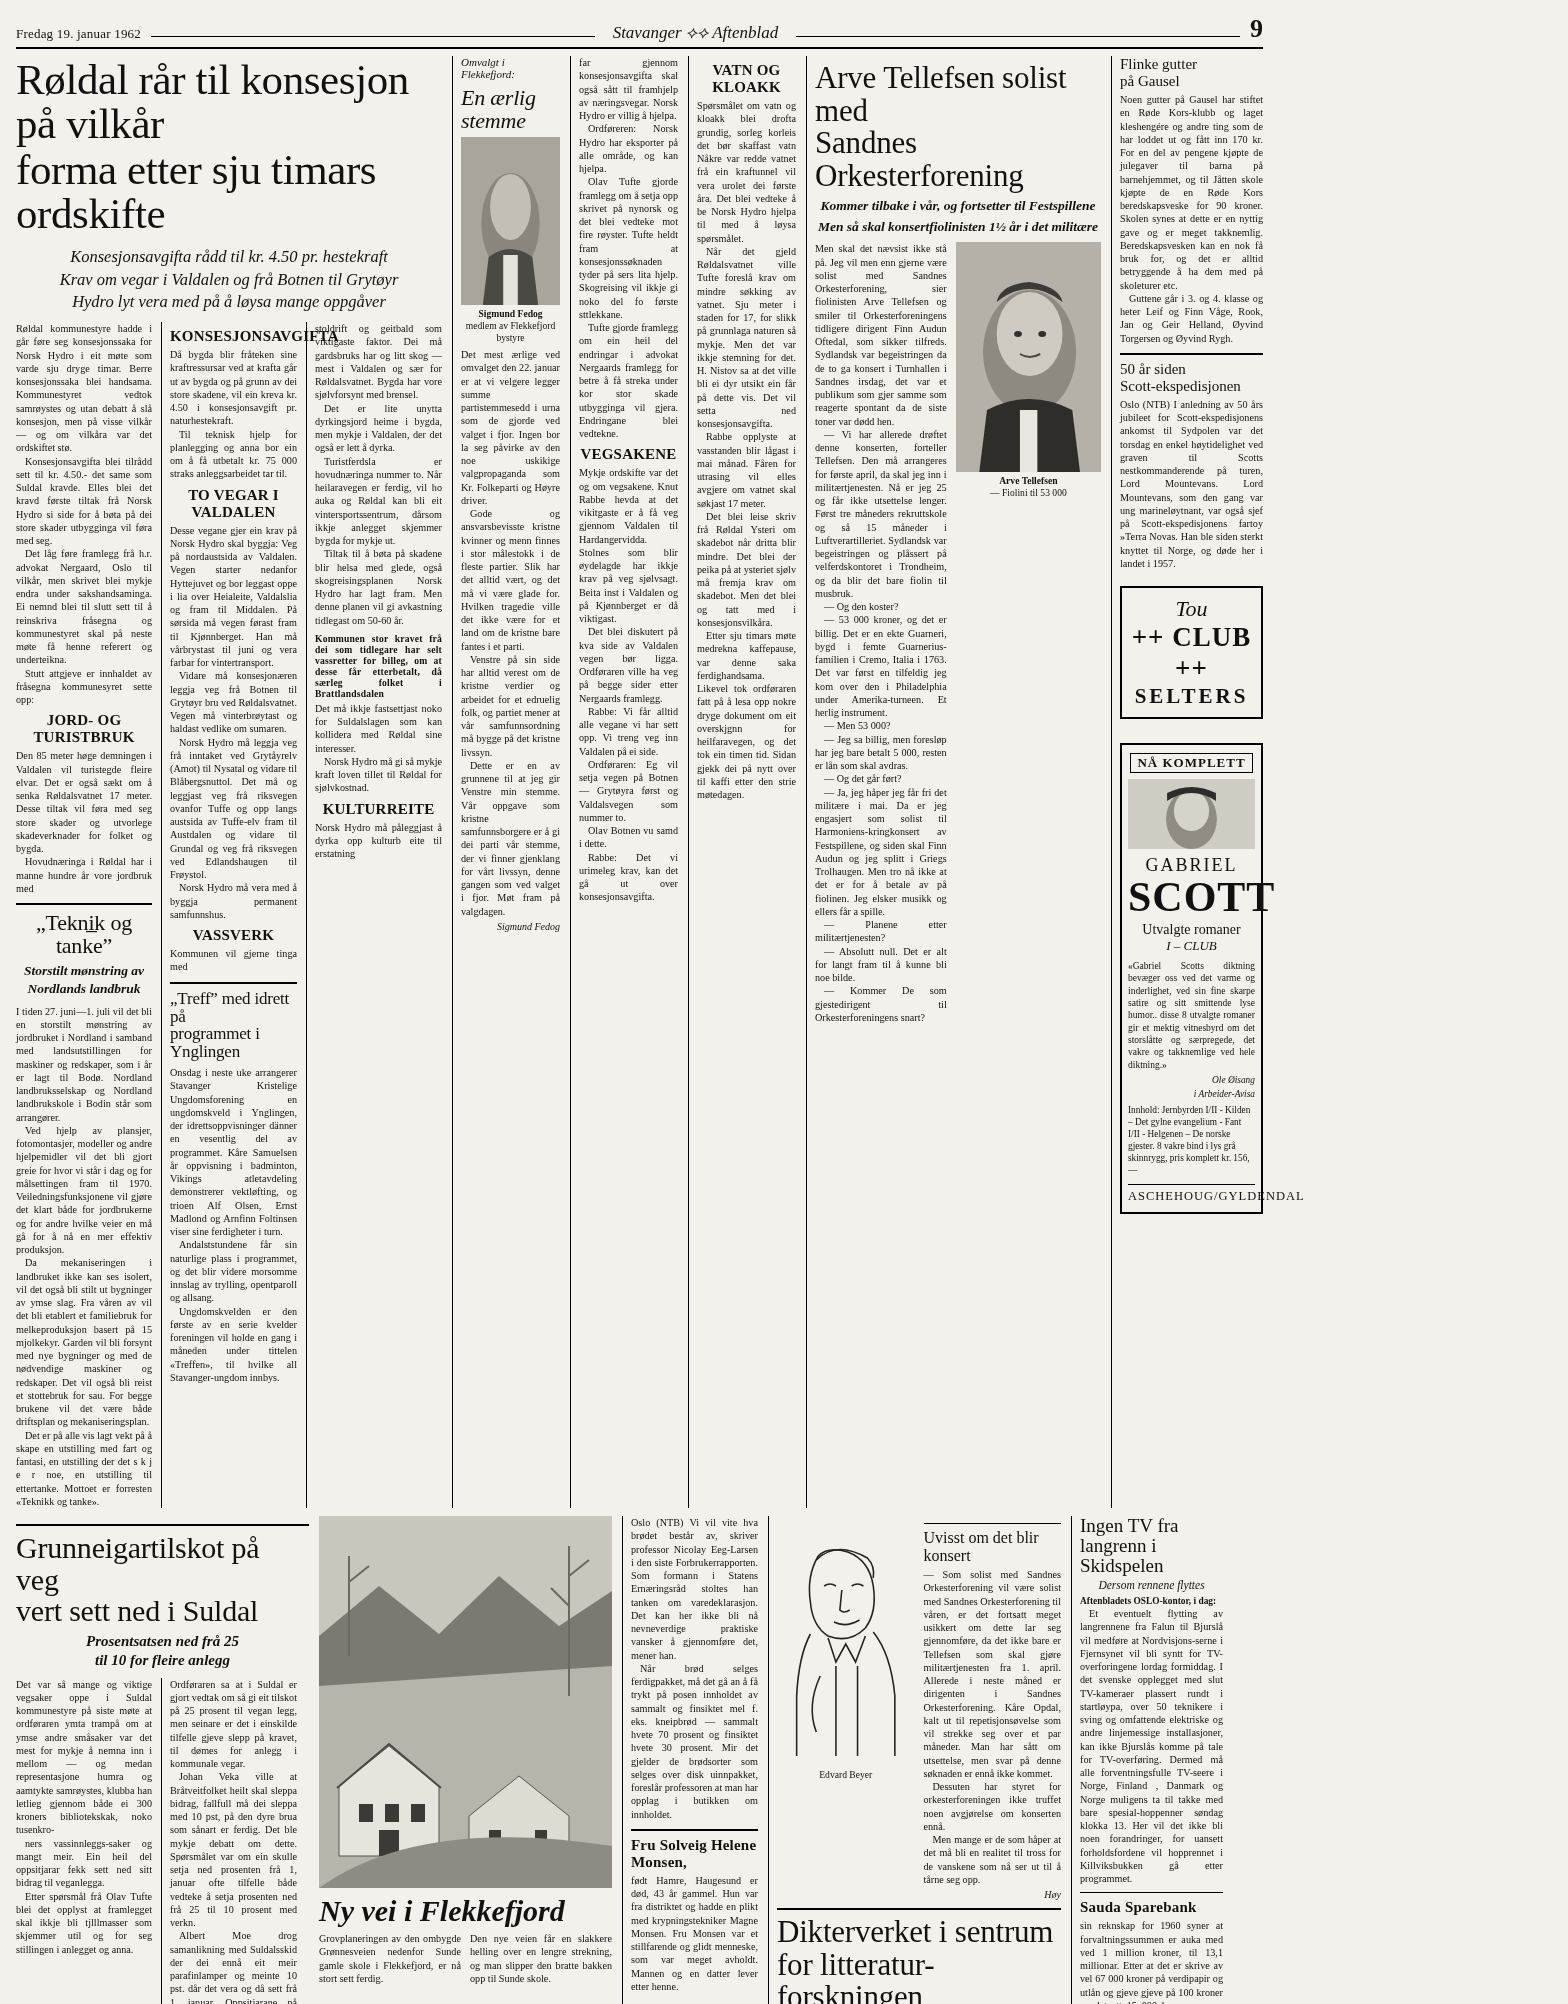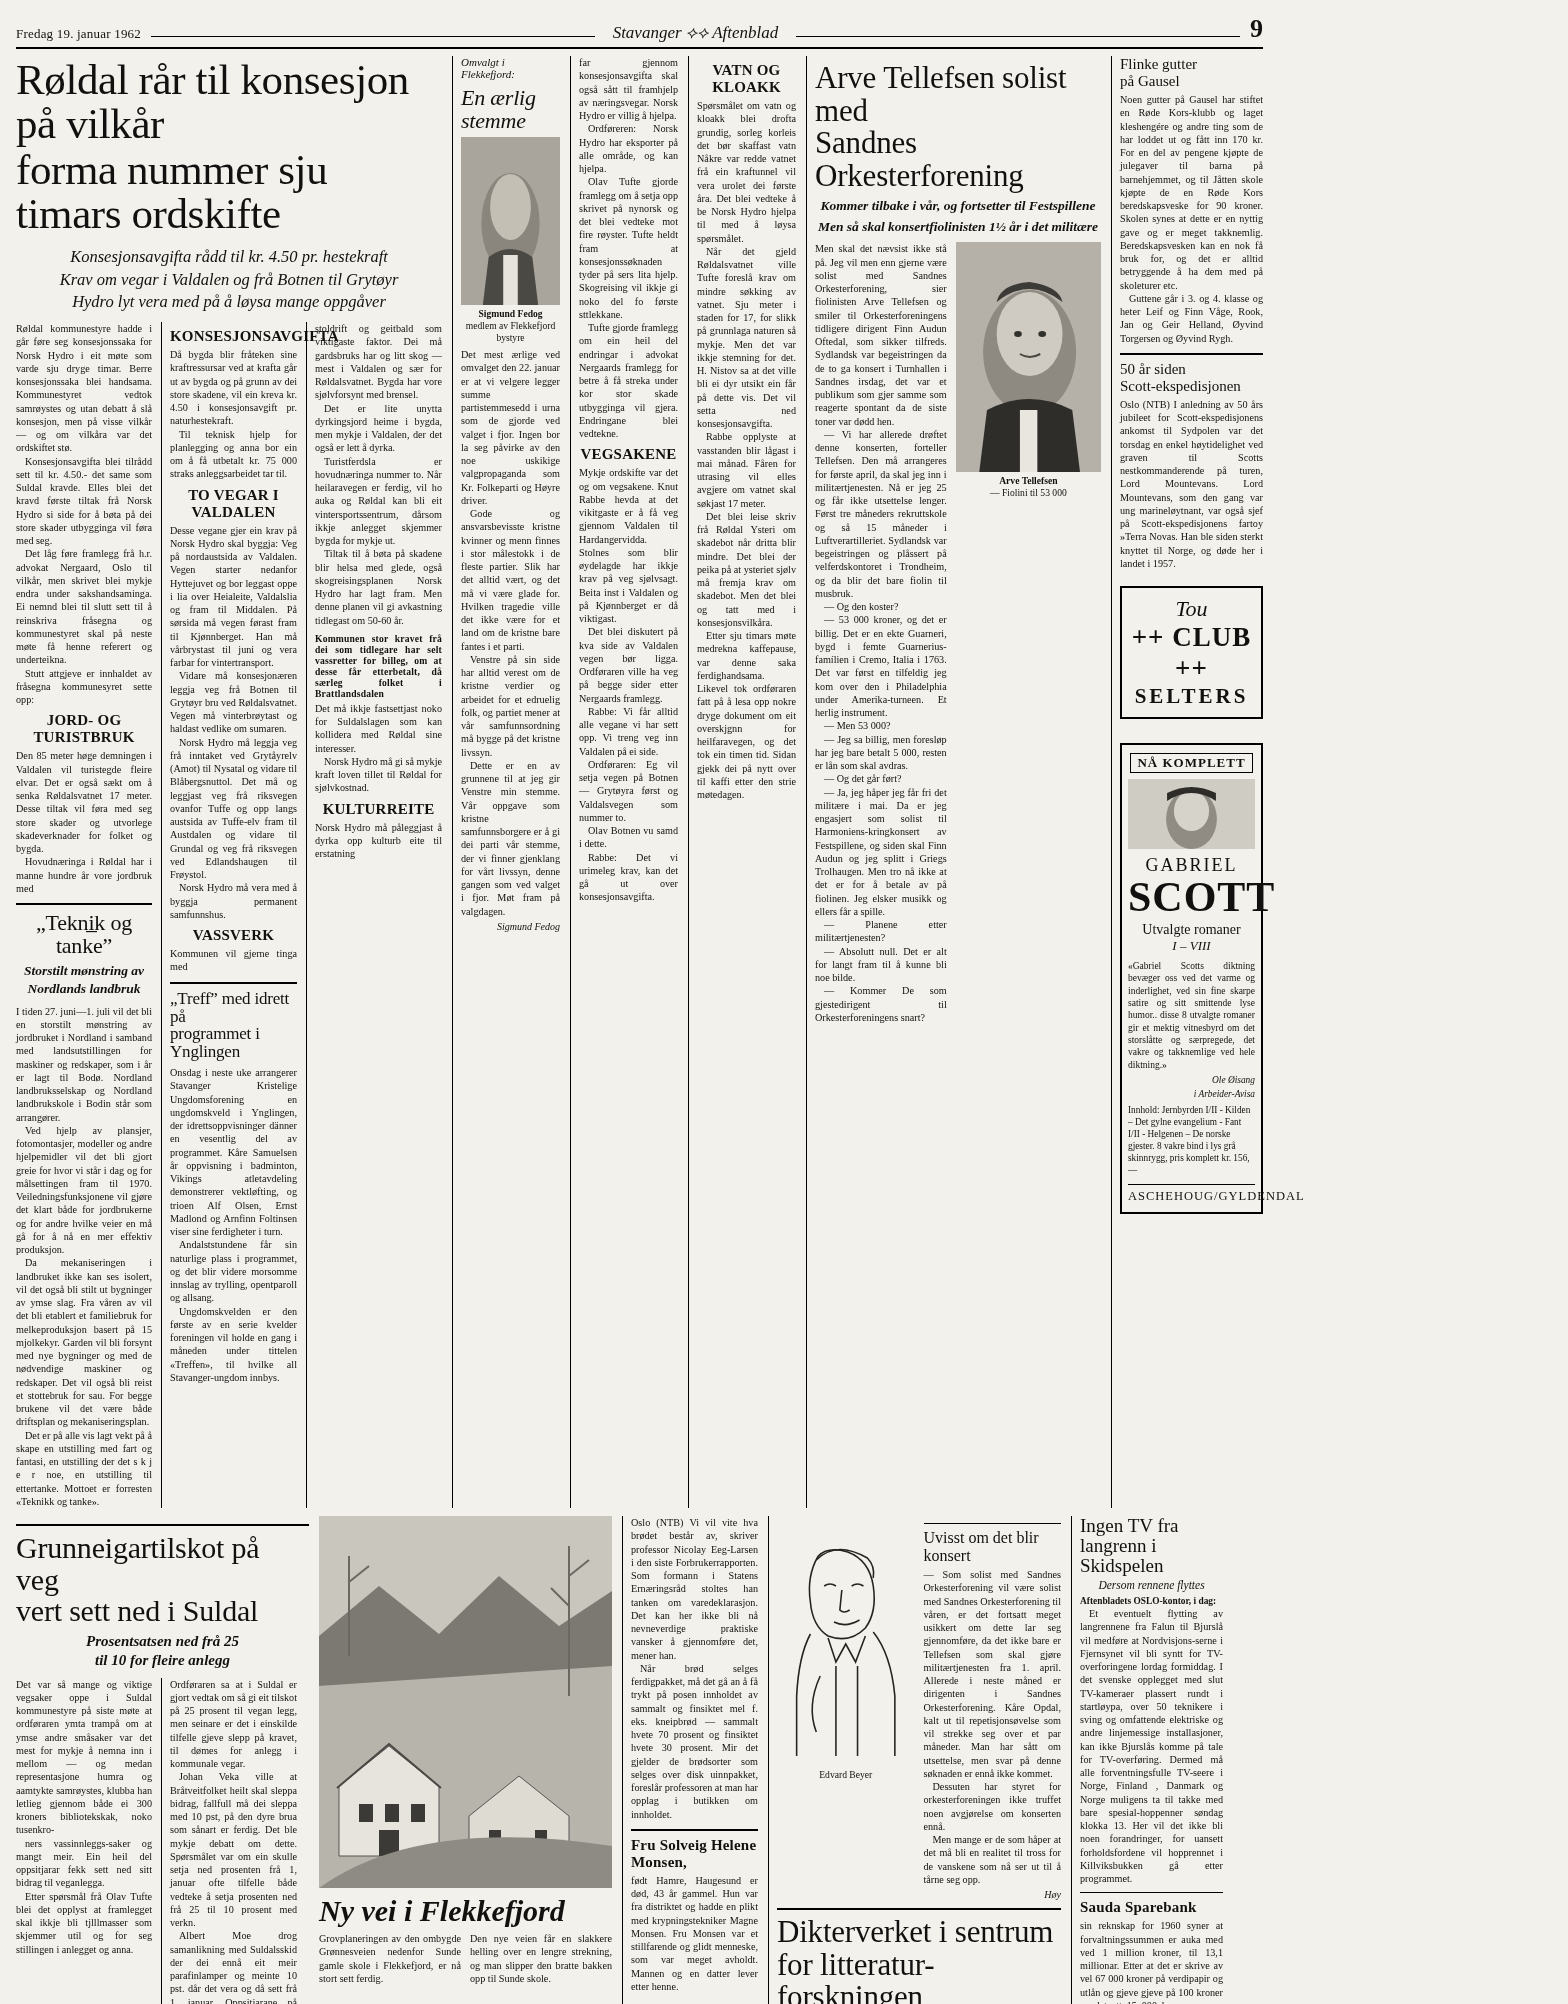--- a/index.html
+++ b/index.html
@@ -81,21 +81,21 @@
     <div class="rule"></div>
     <div class="paper">Stavanger ⟡⟡ Aftenblad</div>
     <div class="rule"></div>
     <div class="pageno">9</div>
   </div>
 
   <div style="display:flex; gap:10px; margin-top:7px;">
 
     <div style="width:430px;">
       <h1 class="head-main">Røldal rår til konsesjon på vilkår</h1>
-      <h1 class="head-main">forma nummer sju timars ordskifte</h1>
+      <h1 class="head-main">forma etter sju timars ordskifte</h1>
       <div class="deck">
         <div>Konsesjonsavgifta rådd til kr. 4.50 pr. hestekraft</div>
         <div>Krav om vegar i Valdalen og frå Botnen til Grytøyr</div>
         <div>Hydro lyt vera med på å løysa mange oppgåver</div>
       </div>
 
       <div style="display:flex; gap:9px;">
 
         <div style="width:136px;">
           <p class="first">Røldal kommunestyre hadde i går føre seg konsesjonssaka for Norsk Hydro i eit møte som varde sju dryge timar. Berre konsesjonssaka blei handsama. Kommunestyret vedtok samrøystes og utan debatt å slå konsesjon, men på visse vilkår — og om vilkåra var det ordskiftet stø.</p>
@@ -260,21 +260,21 @@
           <svg width="100%" height="70" viewBox="0 0 130 70" preserveAspectRatio="none">
             <rect width="130" height="70" fill="#cfccc4"></rect>
             <ellipse cx="65" cy="40" rx="26" ry="30" fill="#908c84"></ellipse>
             <ellipse cx="65" cy="32" rx="18" ry="20" fill="#d6d3cb"></ellipse>
             <path d="M40 22 Q65 6 90 22 L90 14 Q65 2 40 14Z" fill="#2e2c29"></path>
           </svg>
         </div>
         <div class="nm">GABRIEL</div>
         <div class="sc">SCOTT</div>
         <div class="uv">Utvalgte romaner</div>
-        <div class="rn">I – VIII</div>
+        <div class="rn">I – CLUB</div>
         <div class="q">«Gabriel Scotts diktning bevæger oss ved det varme og inderlighet, ved sin fine skarpe satire og sitt smittende lyse humor.. disse 8 utvalgte romaner gir et mektig vitnesbyrd om det storslåtte og særpregede, det vakre og takknemlige ved hele diktning.»</div>
         <div class="sig">Ole Øisang</div>
         <div class="sig">i Arbeider-Avisa</div>
         <div class="inn">Innhold: Jernbyrden I/II - Kilden – Det gylne evangelium - Fant I/II - Helgenen – De norske gjester. 8 vakre bind i lys grå skinnrygg, pris komplett kr. 156,—</div>
         <div class="pub">ASCHEHOUG/GYLDENDAL</div>
       </div>
     </div>
   </div>
 
   <div style="display:flex; gap:10px; margin-top:8px;">

